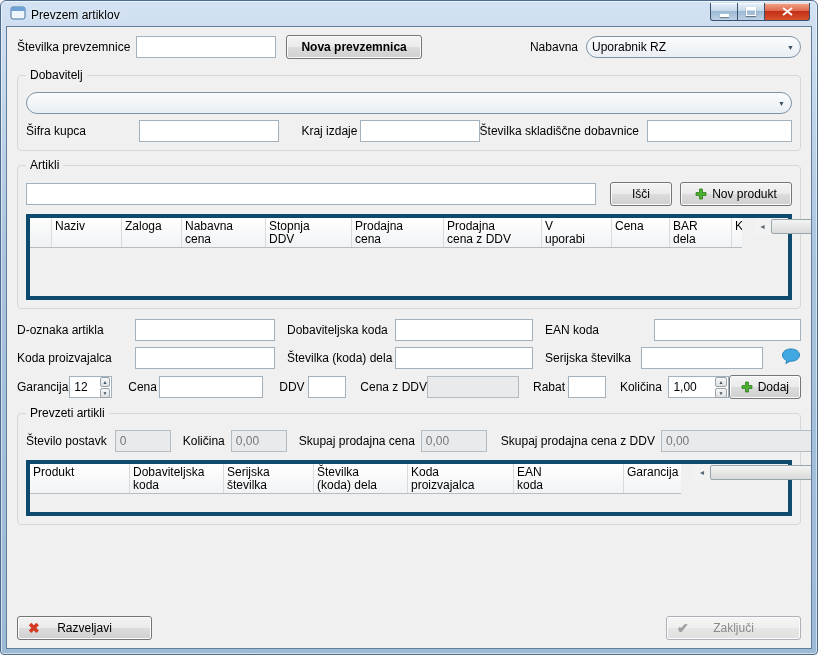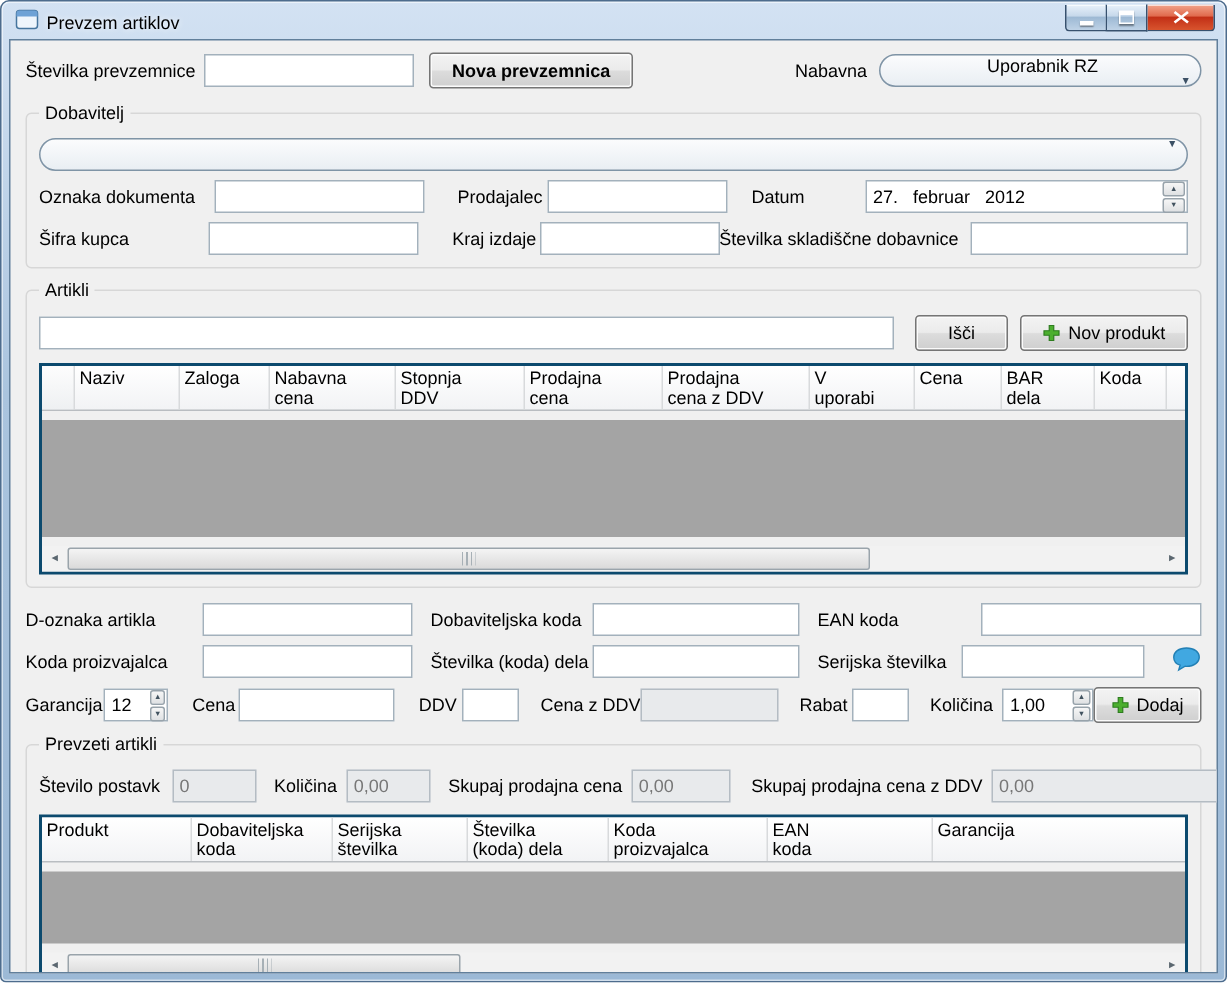--- a/index.html
+++ b/index.html
@@ -39,41 +39,41 @@
   .tb.dis { background:#e8eaec; color:#777; border-color:#b4bcc3; }
   .btn { height:24px; border:1px solid #757575; border-radius:3px; cursor:default;
     background:linear-gradient(180deg,#f3f3f3,#ebebeb 48%,#dcdcdc 52%,#cfcfcf);
     box-shadow:inset 0 0 0 1px #fbfbfb; display:inline-flex; align-items:center;
     justify-content:center; gap:5px; font:12px "Liberation Sans", sans-serif; padding:0 8px; }
   .btn.bold { font-weight:bold; }
   .btn.disabled { border-color:#aeb2b8; color:#8a8a8a;
     background:linear-gradient(180deg,#f5f5f5,#efefef 48%,#e6e6e6 52%,#e0e0e0); }
   .combo { height:22px; border:1px solid #7f94a6; border-radius:11px;
     background:linear-gradient(#fbfcfd,#e9eef3); display:flex; align-items:center;
-    padding:0 2px 0 5px;flex-direction:column; }
+    padding:0 2px 0 5px; }
   .combo-arrow { margin-left:auto; width:15px; text-align:center; font-size:7px; color:#3c5166; }
   .spin { width:15px; height:20px; display:flex; flex-direction:column; margin-left:1px; }
   .spin-btn { flex:1; border:1px solid #98a3ab; border-radius:2px;
     background:linear-gradient(#f6f6f6,#dfe1e3); font-size:5px; line-height:8px;
     text-align:center; color:#41525f; }
   .spin-btn + .spin-btn { margin-top:1px; }
   .stepper { display:flex; align-items:center; height:22px; border:1px solid #a3b1bc;
     background:#fff; padding:0 1px 0 4px; }
   .stepper input { border:none; outline:none; width:100%; height:18px;
     font:12px "Liberation Sans", sans-serif; }
   .spacer { flex:1; }
 
   
   .groupbox { position:relative; border:1px solid #d7d7d7; border-radius:4px;
     padding:16px 8px 8px; }
   .group-label { position:absolute; top:-8px; left:8px; background:#f0f0f0;
     padding:0 4px; line-height:15px; }
 
   
-  .grid { border:2px solid #0c4a6e; display:flex; flex-direction:column;gap:6px; }
+  .grid { border:4px solid #0c4a6e; display:flex; flex-direction:row;gap:6px; }
   .grid-header { display:flex; height:30px; background:linear-gradient(#ffffff,#f2f3f5);
     border-bottom:1px solid #b9bdc1; overflow:hidden; }
   .gh-cell { border-right:1px solid #d8dadc; padding:2px 3px; font-size:12px;
     line-height:13px; white-space:pre-line; overflow:hidden; flex:none; }
   .gh-fill { flex:1; border-right:none; }
   .grid-body { background:#a4a4a4; }
   .hscroll { height:17px; background:#f2f2f2; display:flex; align-items:stretch; }
   .sbtn { width:17px; display:flex; align-items:center; justify-content:center;
     font-size:7px; color:#5b6770; }
   .strack { flex:1; position:relative; }
@@ -128,37 +128,20 @@
         <span>Uporabnik RZ</span>
         <span class="combo-arrow">▼</span>
       </div>
     </div>
 
     <div class="groupbox" style="margin-top:8px">
       <span class="group-label">Dobavitelj</span>
       <div class="combo">
         <span></span>
         <span class="combo-arrow">▼</span>
-      </div>
-      <div class="frow" style="margin-top:6px">
-        <span class="lbl" style="width:117px">Oznaka dokumenta</span>
-        <input class="tb" style="width: 140px;">
-        <span class="lbl" style="margin-left:22px; width:60px">Prodajalec</span>
-        <input class="tb" style="width: 120px;">
-        <span class="lbl" style="margin-left:auto; width:76px">Datum</span>
-        <div class="tb frow" style="width:215px; padding:0 1px 0 4px">
-          <span>27.</span>
-          <span style="margin-left:10px">februar</span>
-          <span style="margin-left:10px">2012</span>
-          <span class="spacer"></span>
-          <span class="spin">
-            <span class="spin-btn">▲</span>
-            <span class="spin-btn">▼</span>
-          </span>
-        </div>
       </div>
       <div class="frow" style="margin-top:6px">
         <span class="lbl" style="width:117px">Šifra kupca</span>
         <input class="tb" style="width: 140px;">
         <span class="lbl" style="margin-left:22px; width:60px">Kraj izdaje</span>
         <input class="tb" style="width: 120px;">
         <span class="lbl" style="margin-left:auto; margin-right:8px">Številka skladiščne dobavnice</span>
         <input class="tb" style="width: 145px;">
       </div>
     </div>

